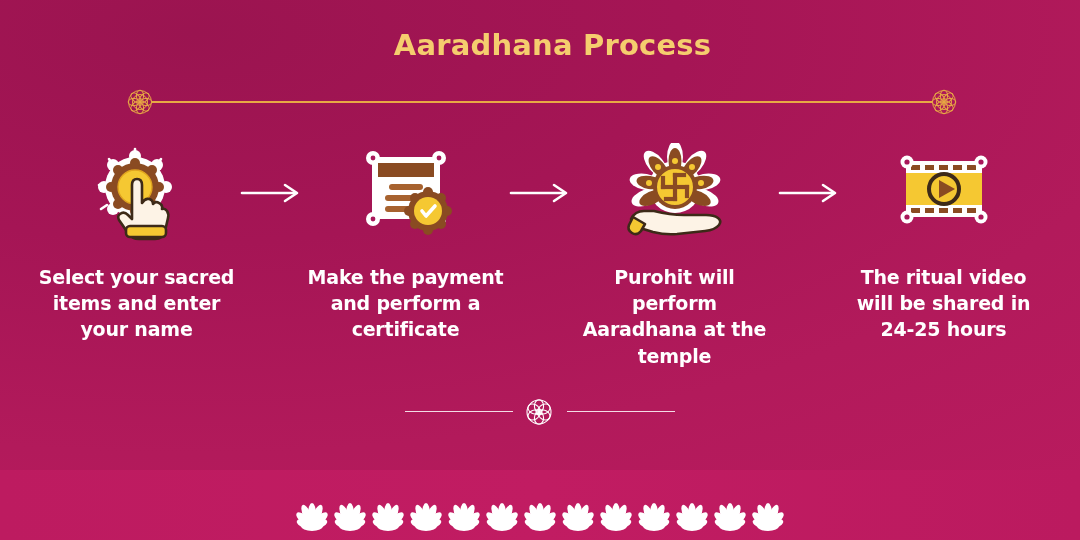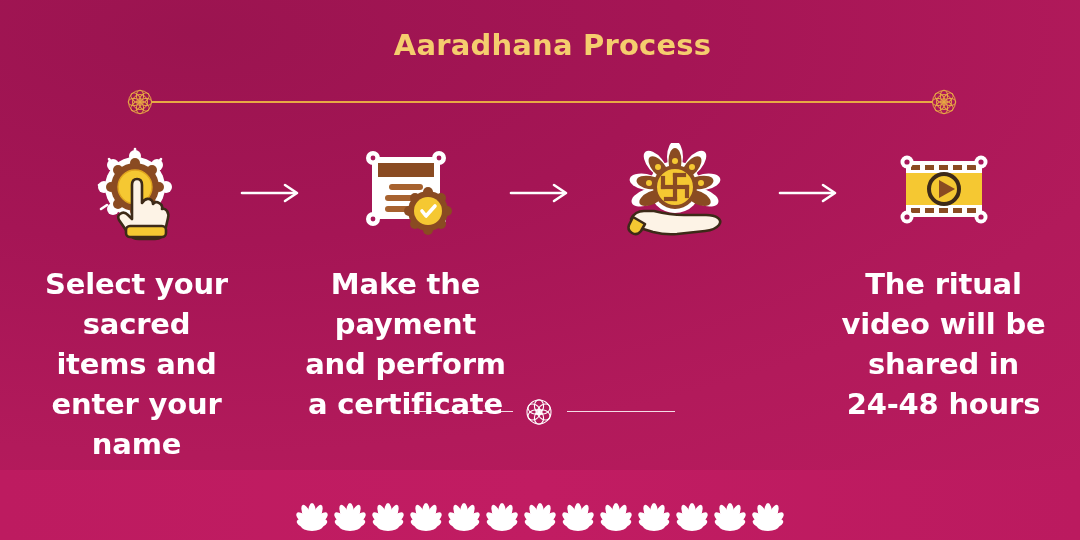--- a/index.html
+++ b/index.html
@@ -61,21 +61,21 @@
   .step-icon {
     height:106px;
     display:flex;
     align-items:center;
     justify-content:center;
   }
   .step-label {
     margin-top:18px;
     text-align:center;
     color:#ffffff;
-    font-size:29px;
+    font-size:19px;
     font-weight:bold;
     line-height:1.38;
     font-family:"DejaVu Sans", sans-serif;
     letter-spacing:-0.2px;
     width:205px;
   }
   .arrow {
     width:64px;
     height:106px;
     display:flex;
@@ -336,20 +336,21 @@
             <line x1="62" y1="44" x2="62" y2="53"></line>
           </g>
 
           <g>
             <path d="M6 76 q4 -8 13 -8 h10 q16 4 30 4 h22 q8 0 12 3 q4 3 1 7
                      q-4 5 -14 6 l-28 3 q-12 1 -24 -2 l-13 -4 z" fill="#fdf3e6" stroke="#3d2a18" stroke-width="2.6" stroke-linejoin="round"></path>
             <path d="M8 74 l-4 8 q-2 5 3 8 q5 3 9 -2 l4 -7 z" fill="#f5c832" stroke="#3d2a18" stroke-width="2.6" stroke-linejoin="round"></path>
           </g>
         </svg>
       </div>
+      <div class="step-label">Purohit will perform Aaradhana at the temple</div>
     </div>
 
     <div class="arrow">
       <svg width="62" height="22" viewBox="0 0 62 22">
         <line x1="2" y1="11" x2="54" y2="11" stroke="#ffffff" stroke-width="2.6" stroke-linecap="round"></line>
         <polyline points="45,3 57,11 45,19" fill="none" stroke="#ffffff" stroke-width="2.6" stroke-linecap="round" stroke-linejoin="round"></polyline>
       </svg>
     </div>
 
     <div class="step">
@@ -382,21 +383,21 @@
             <circle cx="87" cy="74" r="6.5" fill="#ffffff"></circle>
           </g>
           <g fill="#a8175a">
             <circle cx="13" cy="19" r="2.6"></circle>
             <circle cx="87" cy="19" r="2.6"></circle>
             <circle cx="13" cy="74" r="2.6"></circle>
             <circle cx="87" cy="74" r="2.6"></circle>
           </g>
         </svg>
       </div>
-      <div class="step-label">The ritual video will be shared in 24-48 hours</div>
+      <div class="step-label">The ritual video will be shared in 24-25 hours</div>
     </div>
 
   </div>
 
   <div id="mid-divider">
     <div class="seg left"></div>
     <div class="seg right"></div>
     <span class="rosette">
       <svg width="32" height="32" viewBox="0 0 32 32">
         <g fill="none" stroke="#ffffff" stroke-width="1.1">

